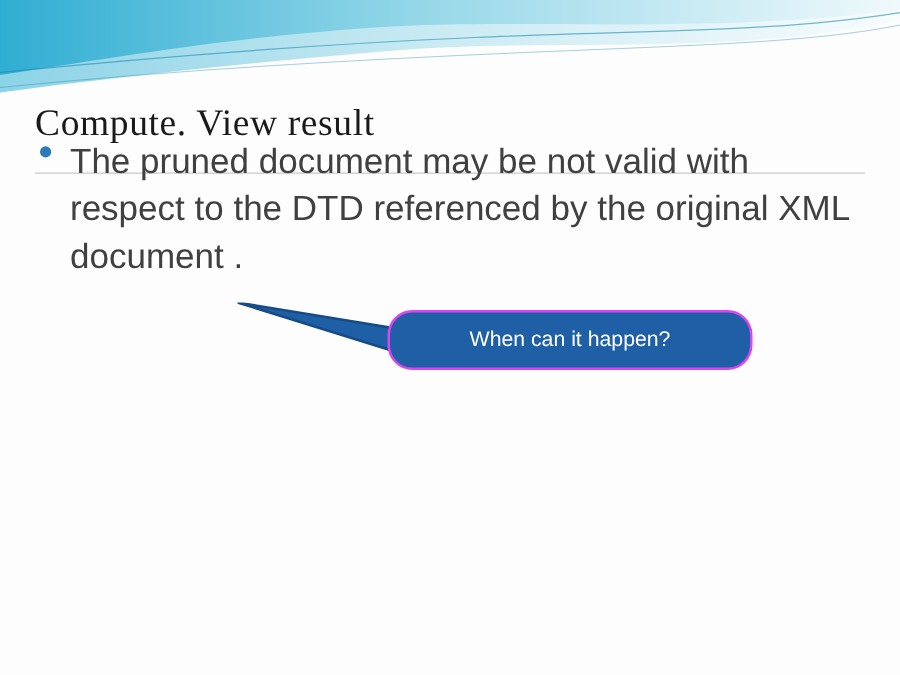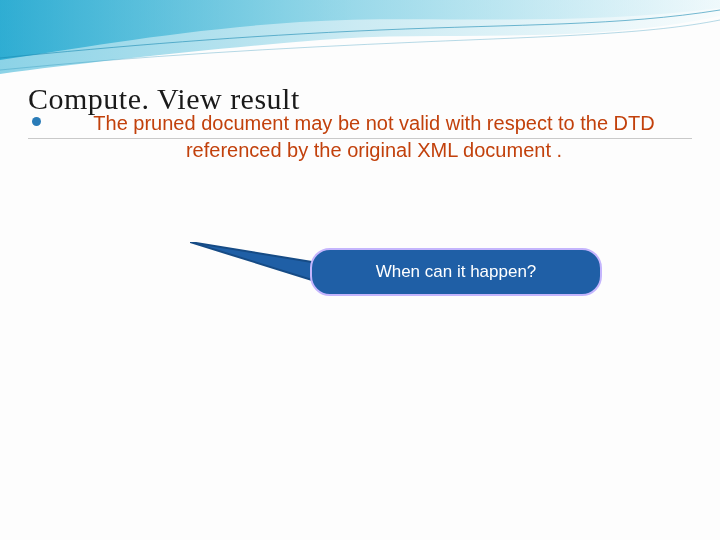--- a/index.html
+++ b/index.html
@@ -49,38 +49,37 @@
     .bullet-dot {
       position: absolute;
       left: 4px;
       top: 7px;
       width: 9px;
       height: 9px;
       background: #2a7cb8;
       border-radius: 50%;
     }
     .bullet-text {
-      font-size: 20px;
+      font-size: 28px;
       line-height: 1.35;
-      color: #c2410c;
-      text-align: center;
+      color: #404040;
     }
     .callout-wrap {
       position: absolute;
       top: 248px;
       left: 268px;
     }
     .callout-bubble {
       position: absolute;
       top: 0;
       left: 42px;
       width: 292px;
       height: 48px;
       background: #1f5fa6;
-      border: 2px solid #c4b5fd;
+      border: 2px solid #d946ef;
       border-radius: 20px;
       display: flex;
       align-items: center;
       justify-content: center;
     }
     .callout-text {
       color: #ffffff;
       font-size: 17px;
       font-family: Arial, sans-serif;
     }

